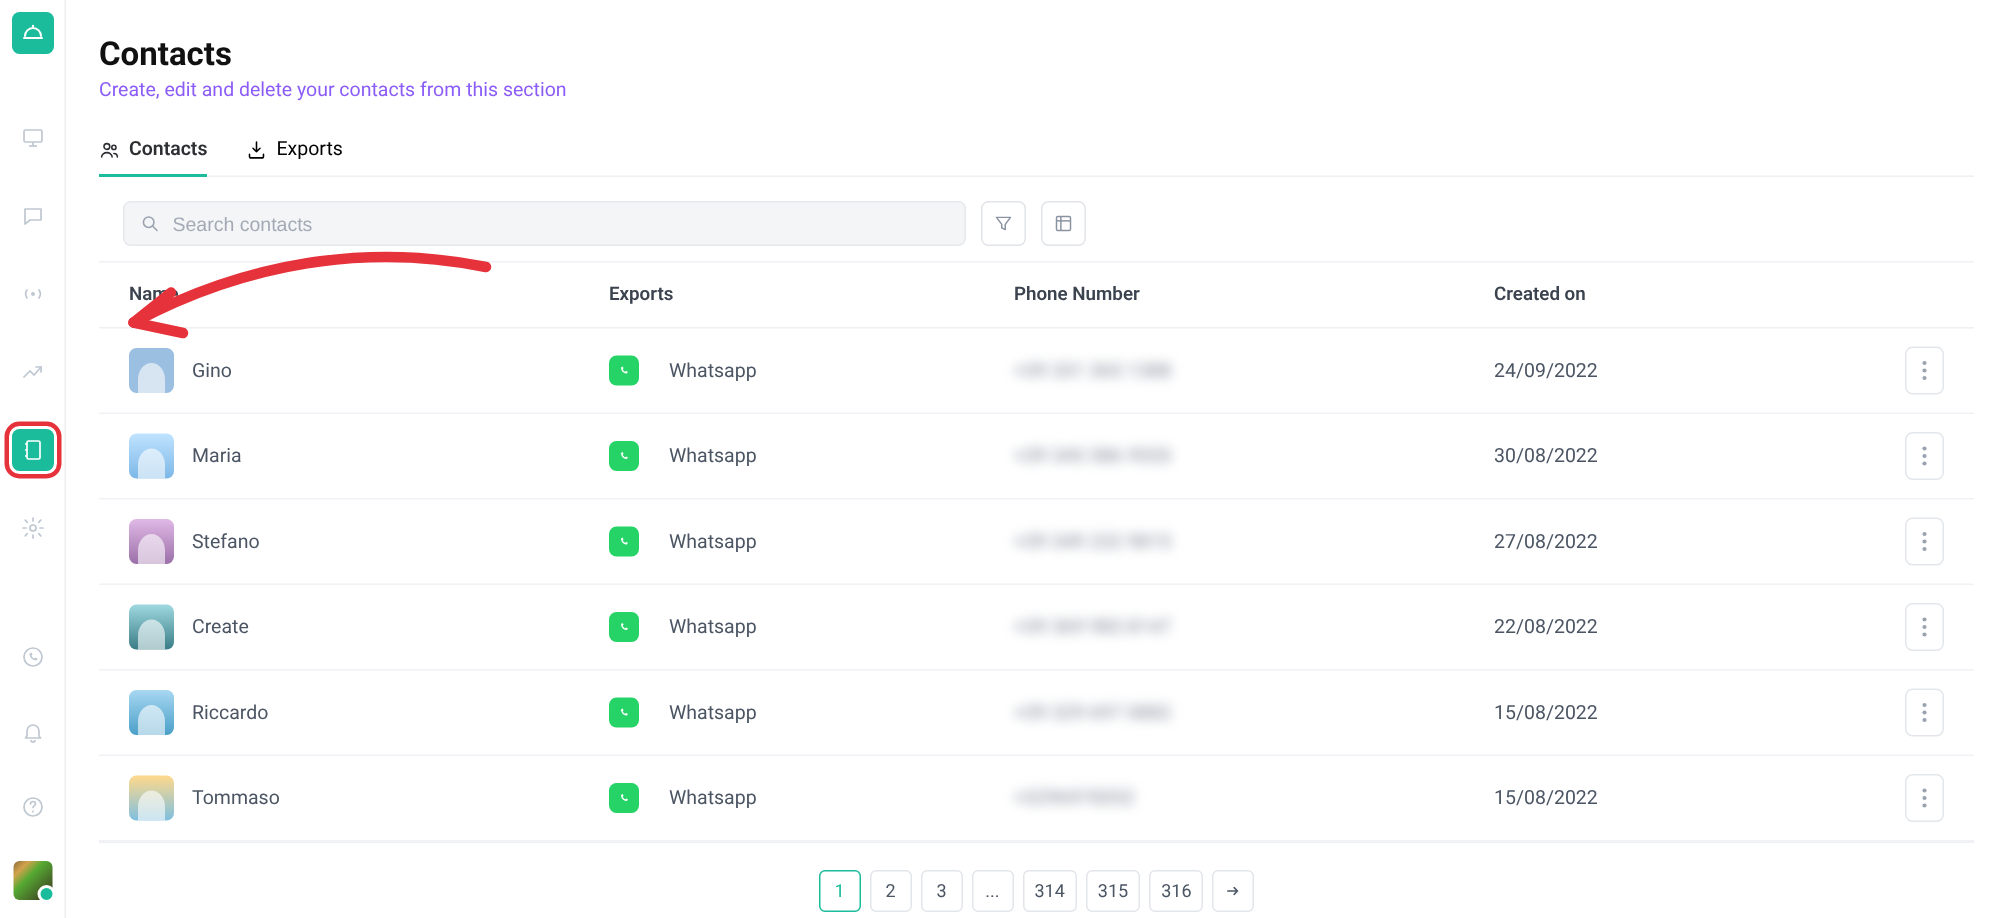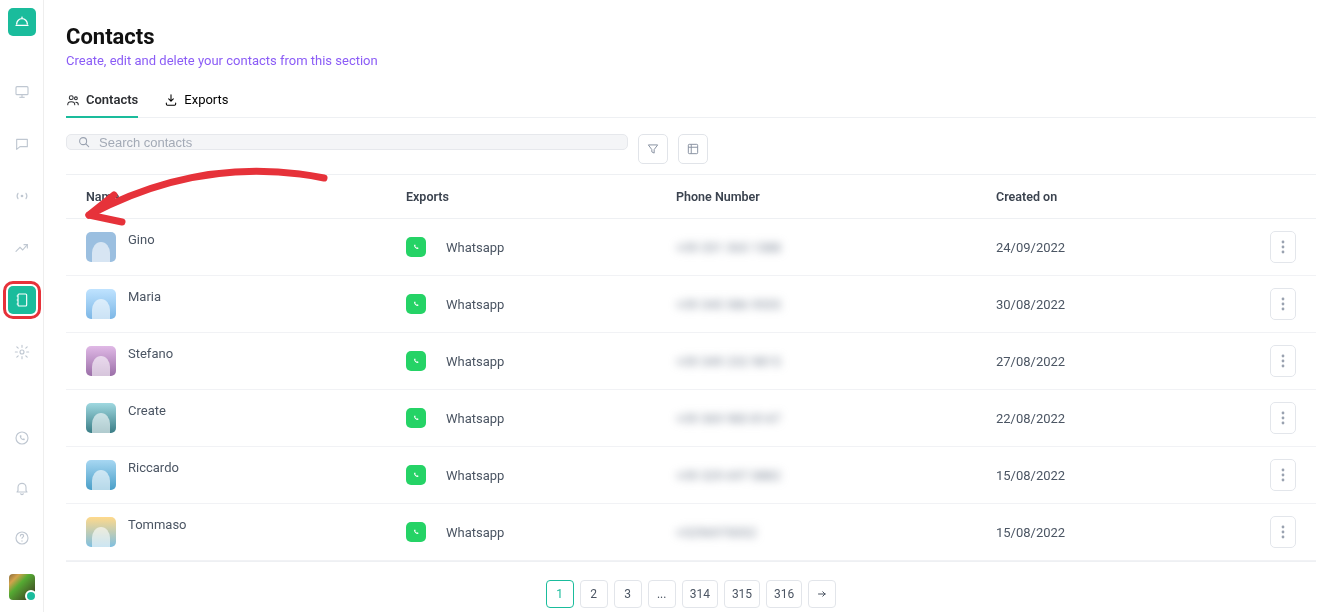--- a/index.html
+++ b/index.html
@@ -83,27 +83,28 @@
 }
 .tab.active { color: #2d2f33; font-weight: 600; }
 .tab.active::after {
   content: '';
   position: absolute; left: 0; right: 0; bottom: -1px;
   height: 2px; background: #1abc9c;
 }
 .controls { display: flex; gap: 10px; margin-top: 16px; align-items: stretch; }
 .search-wrap {
   flex: 0 0 562px;
-  height: 16px;
+  height: 30px;
   background: #f4f5f7;
   border: 1px solid #e6e8ec;
   border-radius: 5px;
   display: flex; align-items: center;
   padding: 0 10px;
   gap: 8px;
+  margin-left: 16px;
 }
 .search-wrap input {
   border: none; outline: none; background: transparent;
   font-size: 13px; color: #333;
   flex: 1;
 }
 .search-wrap input::placeholder { color: #a3aab6; }
 .icon-btn {
   width: 30px; height: 30px;
   border: 1px solid #e1e4e9;
@@ -125,21 +126,21 @@
 }
 .tbody .row {
   display: grid;
   grid-template-columns: 320px 270px 320px 1fr 56px;
   align-items: center;
   padding: 12px 20px;
   border-bottom: 1px solid #f1f2f5;
   font-size: 13px;
   color: #4b5563;
 }
-.cell-name { display: flex; align-items: flex-start; gap: 12px; }
+.cell-name { display: flex; align-items: center; gap: 12px; }
 .avatar {
   width: 30px; height: 30px; border-radius: 5px;
   background-size: cover; background-position: center;
   display: flex; align-items: flex-end; justify-content: center;
   overflow: hidden;
 }
 .av0 { background: linear-gradient(180deg,#9bbfe0,#9bbfe0); }
 .av1 { background: linear-gradient(180deg,#bfe3ff,#7db7e6); }
 .av2 { background: linear-gradient(180deg,#e0b9e6,#9b6fa8); }
 .av3 { background: linear-gradient(180deg,#9fd8e0,#3a7d86); }

